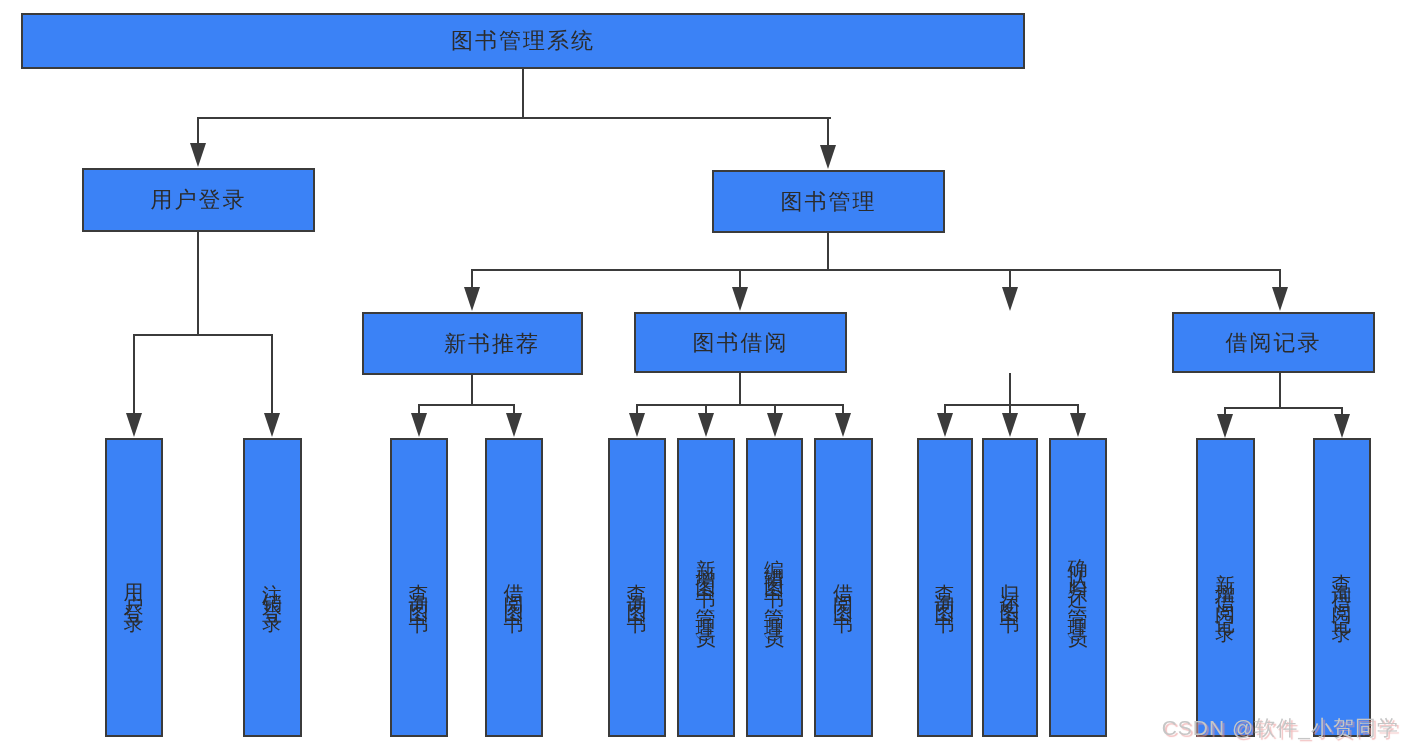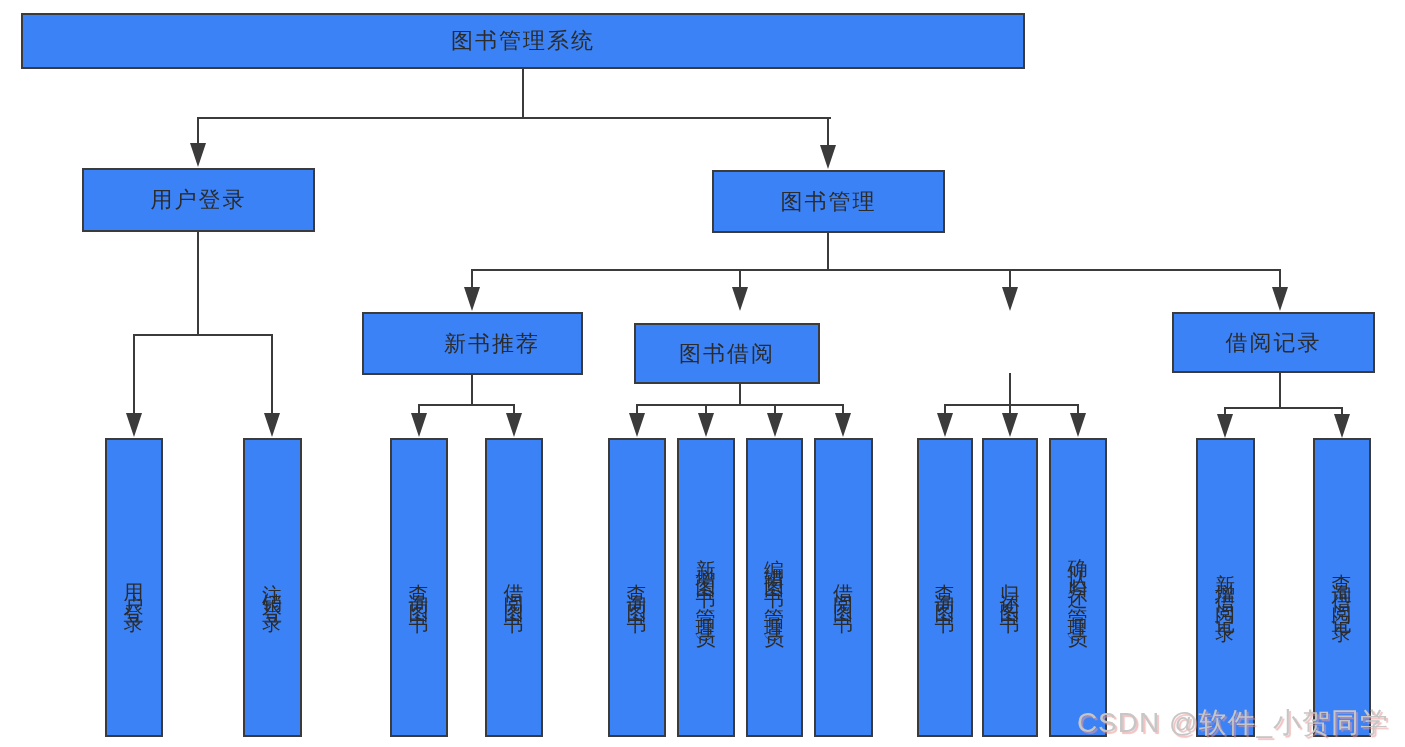--- a/index.html
+++ b/index.html
@@ -32,22 +32,22 @@
     white-space:nowrap;
   }
   #connectors{
     position:absolute;left:0;top:0;width:1405px;height:747px;
     pointer-events:none;
   }
   #connectors path{stroke:#3b3b3b;stroke-width:2px;fill:none;}
   #connectors polygon{fill:#3b3b3b;stroke:none;}
   #watermark{
     position:absolute;
-    right:16px;bottom:5px;
-    font-size:28px;
+    right:6px;bottom:5px;
+    font-size:21px;
     color:#c6c6c6;
     text-shadow:2px 2px 1px rgba(233,150,150,0.6);
     letter-spacing:1px;
     white-space:nowrap;
   }
 </style>
 </head>
 <body>
 
 <div id="stage">
@@ -109,21 +109,21 @@
   <div class="node h-node" style="left:82px;top:168px;width:233px;height:64px;">
     <span>用户登录</span>
   </div>
   <div class="node h-node" style="left:712px;top:170px;width:233px;height:63px;font-family:Liberation Serif, serif;">
     <span>图书管理</span>
   </div>
 
   <div class="node h-node" style="left:362px;top:312px;width:221px;height:63px;padding-left:39px;">
     <span>新书推荐</span>
   </div>
-  <div class="node h-node" style="left:634px;top:312px;width:186px;height:61px;margin-top:11px;">
+  <div class="node h-node" style="left:634px;top:312px;width:213px;height:61px;">
     <span>图书借阅</span>
   </div>
   <div class="node h-node" style="left:1172px;top:312px;width:203px;height:61px;">
     <span>借阅记录</span>
   </div>
 
   <div class="node v-node" style="left:105px;top:438px;width:58px;height:299px;">
     <span class="v-label">用户登录</span>
   </div>
   <div class="node v-node" style="left:243px;top:438px;width:59px;height:299px;">

